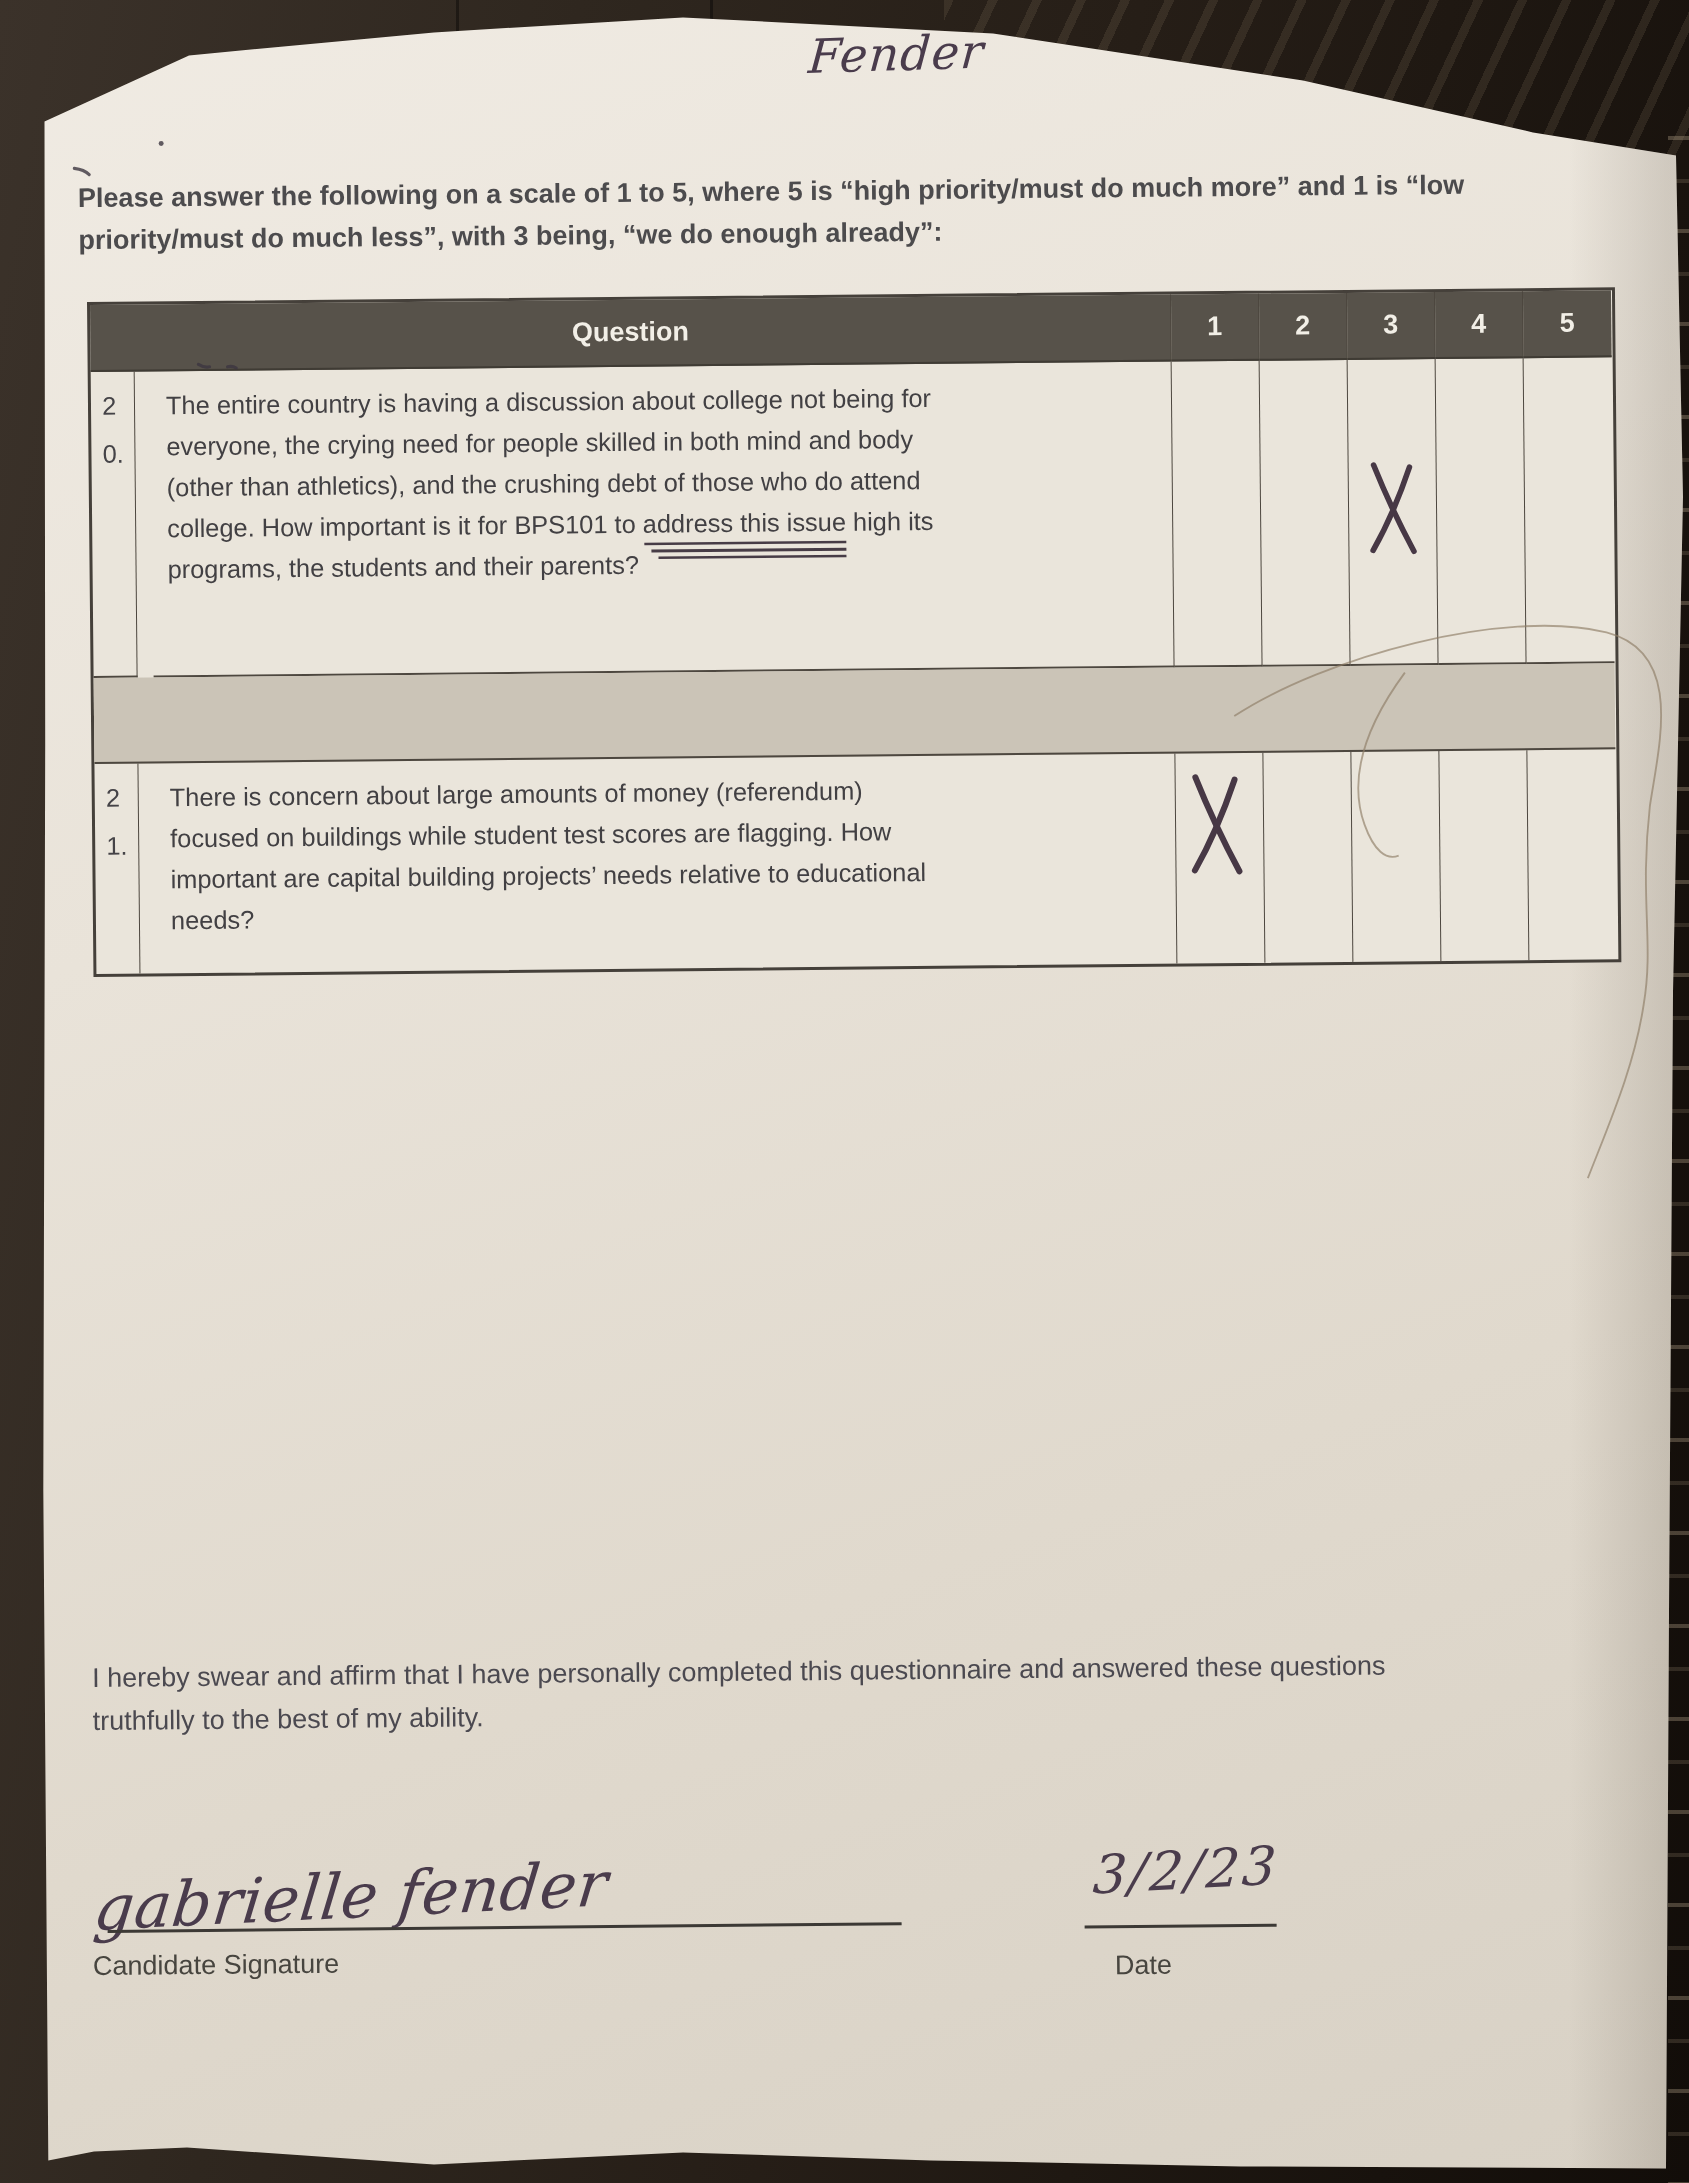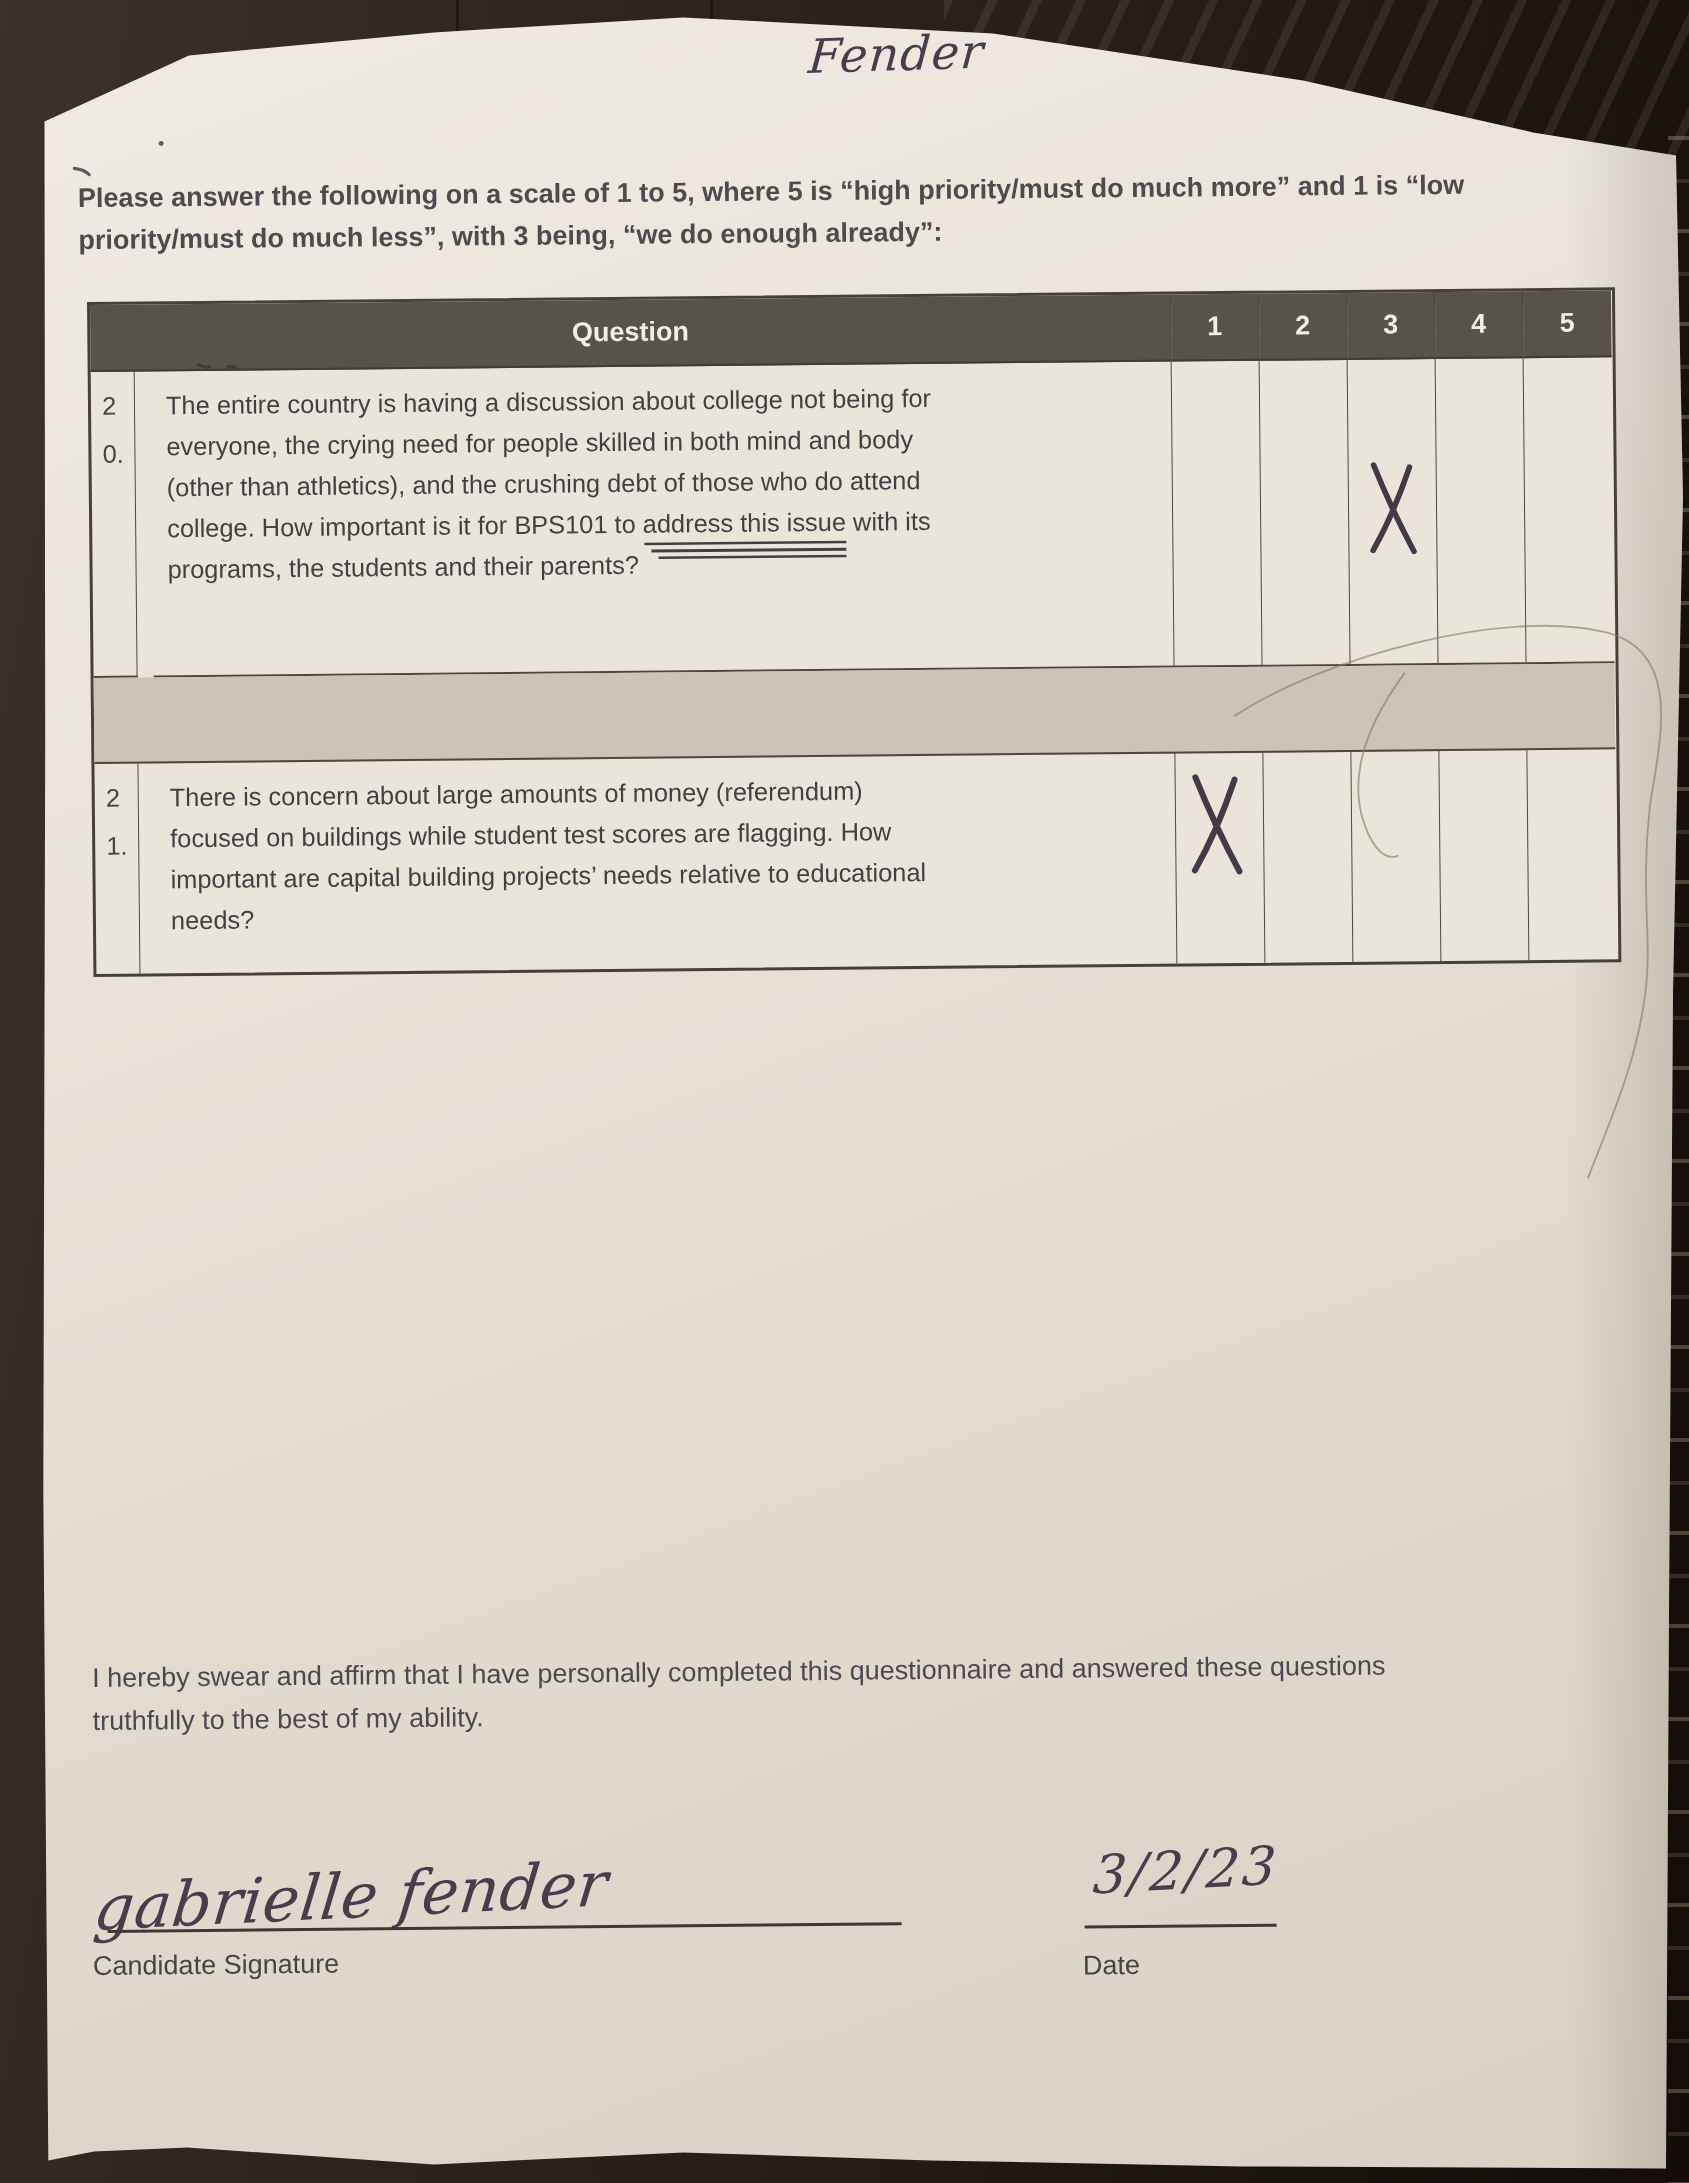--- a/index.html
+++ b/index.html
@@ -66,21 +66,21 @@
   
   .affirm{position:absolute;left:45px;top:1645px;width:1365px;
     font-size:27px;line-height:1.6;color:#4b4950;}
   .sig-script{position:absolute;left:45px;top:1850px;font-size:62px;
     transform:rotate(-2.2deg) skewX(-9deg);letter-spacing:0.6px;white-space:nowrap;}
   .sig-line{position:absolute;left:58px;top:1918px;width:794px;height:2.5px;background:#3c3935;}
   .sig-label{position:absolute;left:43px;top:1939px;font-size:27px;color:#47453f;}
   .date-script{position:absolute;left:1044px;top:1838px;font-size:53px;
     transform:rotate(-2.5deg) skewX(-7deg);letter-spacing:2.5px;}
   .date-line{position:absolute;left:1035px;top:1923px;width:192px;height:2.5px;background:#3c3935;}
-  .date-label{position:absolute;left:1033px;top:1948px;font-size:27px;color:#47453f;}
+  .date-label{position:absolute;left:1065px;top:1948px;font-size:27px;color:#47453f;}
   
   .overlay{position:absolute;left:0;top:0;width:1650px;height:2168px;pointer-events:none;z-index:6;}
 </style>
 </head>
 <body>
 
 <div id="scene">
   <div class="wood"></div>
   <div class="wood-top"></div>
   <div class="seam" style="left:456px"></div>
@@ -101,21 +101,21 @@
         <div class="cell hcell">2</div>
         <div class="cell hcell">3</div>
         <div class="cell hcell">4</div>
         <div class="cell hcell rlast">5</div>
 
         <div class="cell qnum">20.</div>
         <div class="cell qtext">
           <div>The entire country is having a discussion about college not being for</div>
           <div>everyone, the crying need for people skilled in both mind and body</div>
           <div>(other than athletics), and the crushing debt of those who do attend</div>
-          <div><span>college. How important is it for BPS101 to </span><span class="ul">address this issue</span><span> with its</span></div>
+          <div><span>college. How important is it for BPS101 to </span><span class="ul">address this issue</span><span> high its</span></div>
           <div>programs, the students and their parents?</div>
         </div>
         <div class="rgroup">
           <div class="cell rcell"></div>
           <div class="cell rcell"></div>
           <div class="cell rcell">
               <svg class="xmark" viewBox="0 0 92 165" style="display: block;">
                 <path d="M16,12 C34,58 58,110 80,152"></path>
                 <path d="M74,16 C58,62 36,112 14,150"></path>
               </svg>

